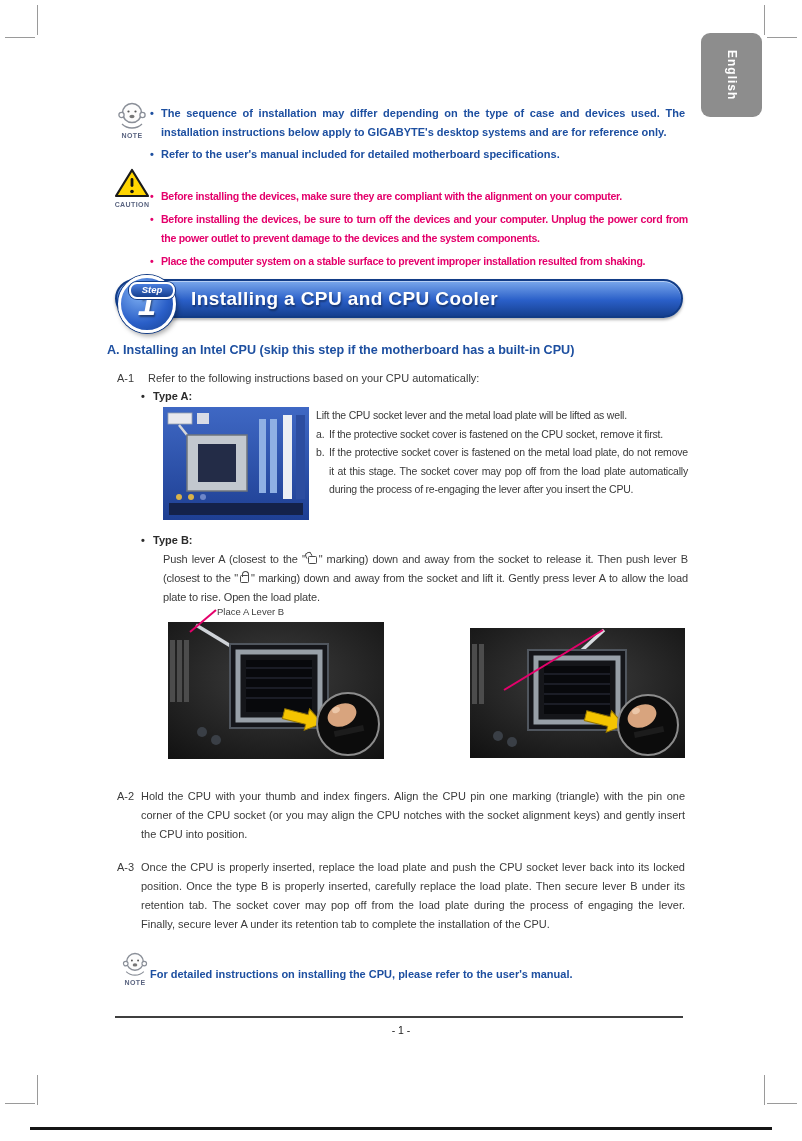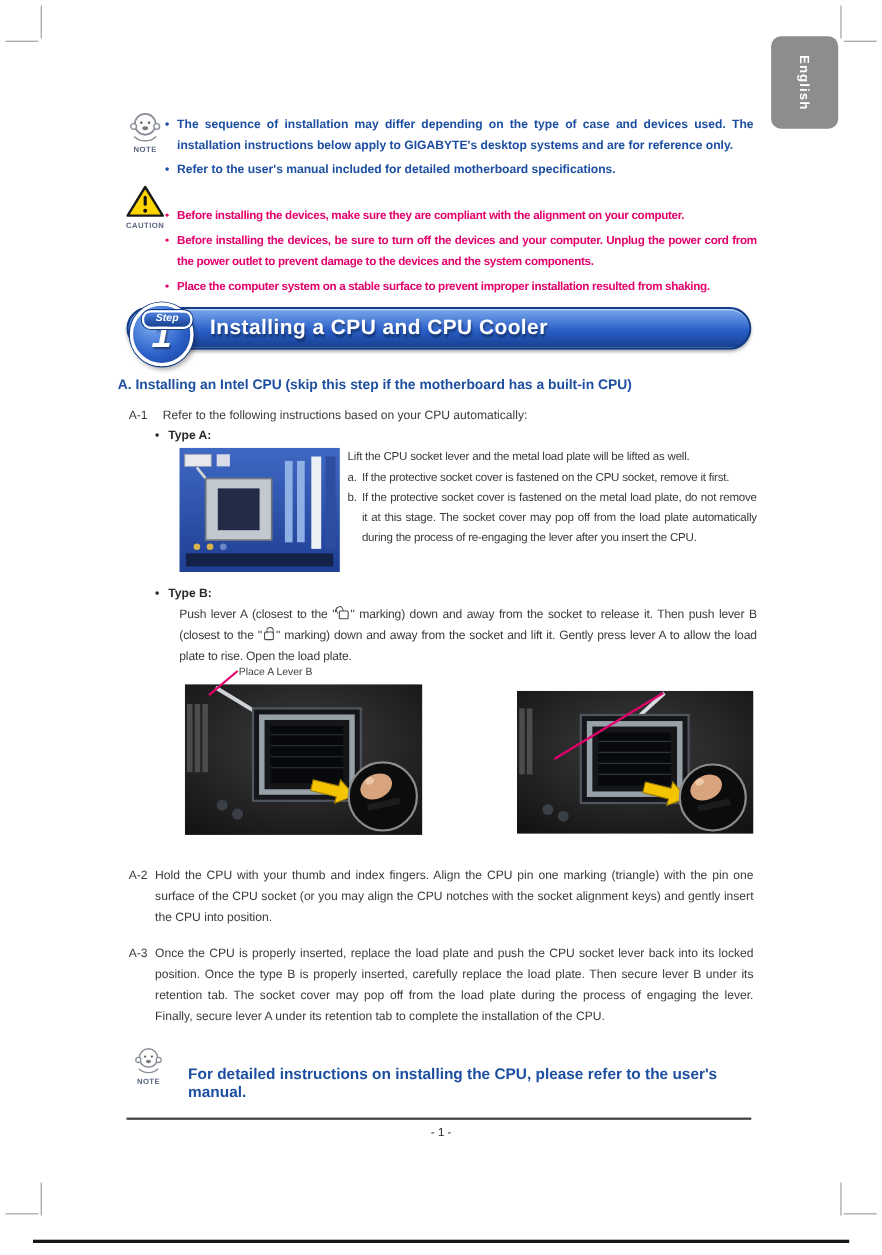--- a/index.html
+++ b/index.html
@@ -78,22 +78,22 @@
   .fig{position:absolute;margin:0;padding:0;}
   .fig svg{display:block;}
   .fig-type-a{left:163px;top:407px;width:146px;height:113px;}
   .fig-b-left{left:168px;top:622px;width:216px;height:137px;}
   .fig-b-right{left:470px;top:628px;width:215px;height:130px;}
 
   .pointer-overlay{position:absolute;pointer-events:none;z-index:4;color:var(--caution-text,#e4006b);}
   .po-caption{left:180px;top:606px;}
   .po-right{left:470px;top:628px;}
 
-  .final-note-text{position:absolute;left:150px;top:968px;width:535px;font-size:14px;font-weight:bold;
-                   color:var(--note-text,#1d4fa0);margin-left:21px;}
+  .final-note-text{position:absolute;left:150px;top:968px;width:535px;font-size:11px;font-weight:bold;
+                   color:var(--note-text,#1d4fa0);}
 
   .footer-rule{position:absolute;left:115px;top:1016px;width:568px;height:2px;background:#3f3f3f;}
   .page-number{position:absolute;left:0;top:1024px;width:802px;text-align:center;font-size:10.5px;color:#222;}
   .bottom-bar{position:absolute;left:30px;top:1127px;width:742px;height:3px;background:#151515;}
 </style>
 </head>
 <body>
 
 <div class="page">
 
@@ -278,21 +278,21 @@
 
   <svg class="pointer-overlay po-caption" width="50" height="32" viewBox="0 0 50 32">
     <line x1="36" y1="4" x2="10" y2="26" stroke="currentColor" stroke-width="2"></line>
   </svg>
   <svg class="pointer-overlay po-right" width="215" height="130" viewBox="0 0 215 130">
     <line x1="133" y1="2" x2="34" y2="62" stroke="currentColor" stroke-width="2"></line>
   </svg>
 
   <div class="num-para a2">
     <span class="pnum">A-2</span>
-    <div class="ptext">Hold the CPU with your thumb and index fingers. Align the CPU pin one marking (triangle) with the pin one surface of the CPU socket (or you may align the CPU notches with the socket alignment keys) and gently insert the CPU into position.</div>
+    <div class="ptext">Hold the CPU with your thumb and index fingers. Align the CPU pin one marking (triangle) with the pin one corner of the CPU socket (or you may align the CPU notches with the socket alignment keys) and gently insert the CPU into position.</div>
   </div>
 
   <div class="num-para a3">
     <span class="pnum">A-3</span>
     <div class="ptext">Once the CPU is properly inserted, replace the load plate and push the CPU socket lever back into its locked position. Once the type B is properly inserted, carefully replace the load plate. Then secure lever B under its retention tab. The socket cover may pop off from the load plate during the process of engaging the lever. Finally, secure lever A under its retention tab to complete the installation of the CPU.</div>
   </div>
 
   <div class="icon-box" style="left:112px;top:952px;">
     <svg width="30" height="25" viewBox="0 0 34 28">
       <circle cx="17" cy="11" r="9.5" fill="#fcfcfc" stroke="#8a8f98" stroke-width="1.6"></circle>

